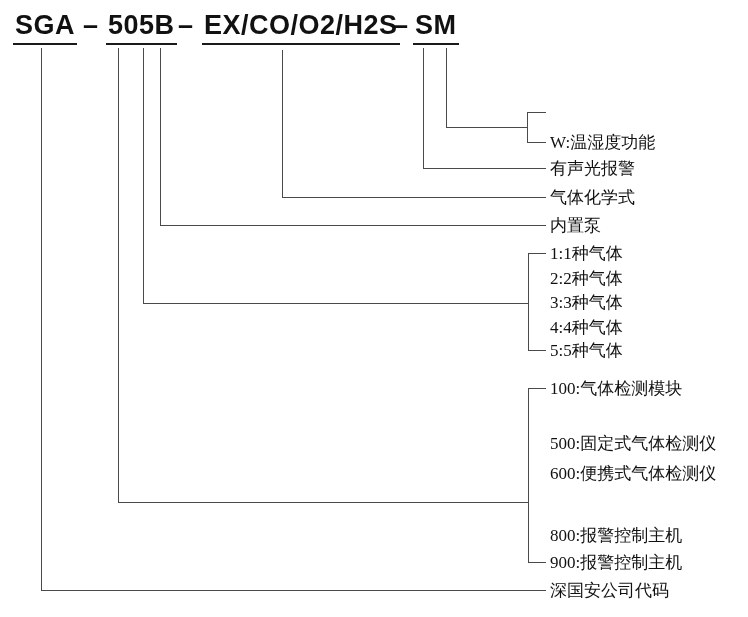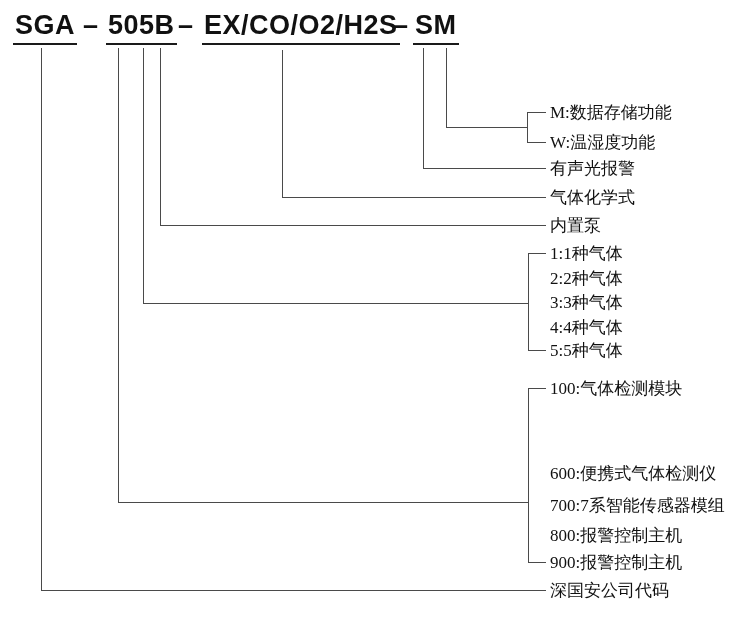--- a/index.html
+++ b/index.html
@@ -89,33 +89,32 @@
   <div class="hl" style="left:527px; top:142px; width:19px"></div>
 
   <div class="vl" style="left:528px; top:253px; height:98px"></div>
   <div class="hl" style="left:528px; top:253px; width:18px"></div>
   <div class="hl" style="left:528px; top:350px; width:18px"></div>
 
   <div class="vl" style="left:528px; top:388px; height:175px"></div>
   <div class="hl" style="left:528px; top:388px; width:18px"></div>
   <div class="hl" style="left:528px; top:562px; width:18px"></div>
 
-  <div class="lbl" style="top:103px">M:数据存储功能</div>
   <div class="lbl" style="top:133px">W:温湿度功能</div>
   <div class="lbl" style="top:159px">有声光报警</div>
   <div class="lbl" style="top:188px">气体化学式</div>
   <div class="lbl" style="top:216px">内置泵</div>
 
   <div class="lbl" style="top:244px">1:1种气体</div>
   <div class="lbl" style="top:269px">2:2种气体</div>
   <div class="lbl" style="top:293px">3:3种气体</div>
   <div class="lbl" style="top:318px">4:4种气体</div>
   <div class="lbl" style="top:341px">5:5种气体</div>
 
   <div class="lbl" style="top:379px">100:气体检测模块</div>
+  <div class="lbl" style="top:434px">500:固定式气体检测仪</div>
   <div class="lbl" style="top:464px">600:便携式气体检测仪</div>
-  <div class="lbl" style="top:496px">700:7系智能传感器模组</div>
   <div class="lbl" style="top:526px">800:报警控制主机</div>
   <div class="lbl" style="top:553px">900:报警控制主机</div>
 
   <div class="lbl" style="top:581px">深国安公司代码</div>
 
 </div>
 
 </body></html>

